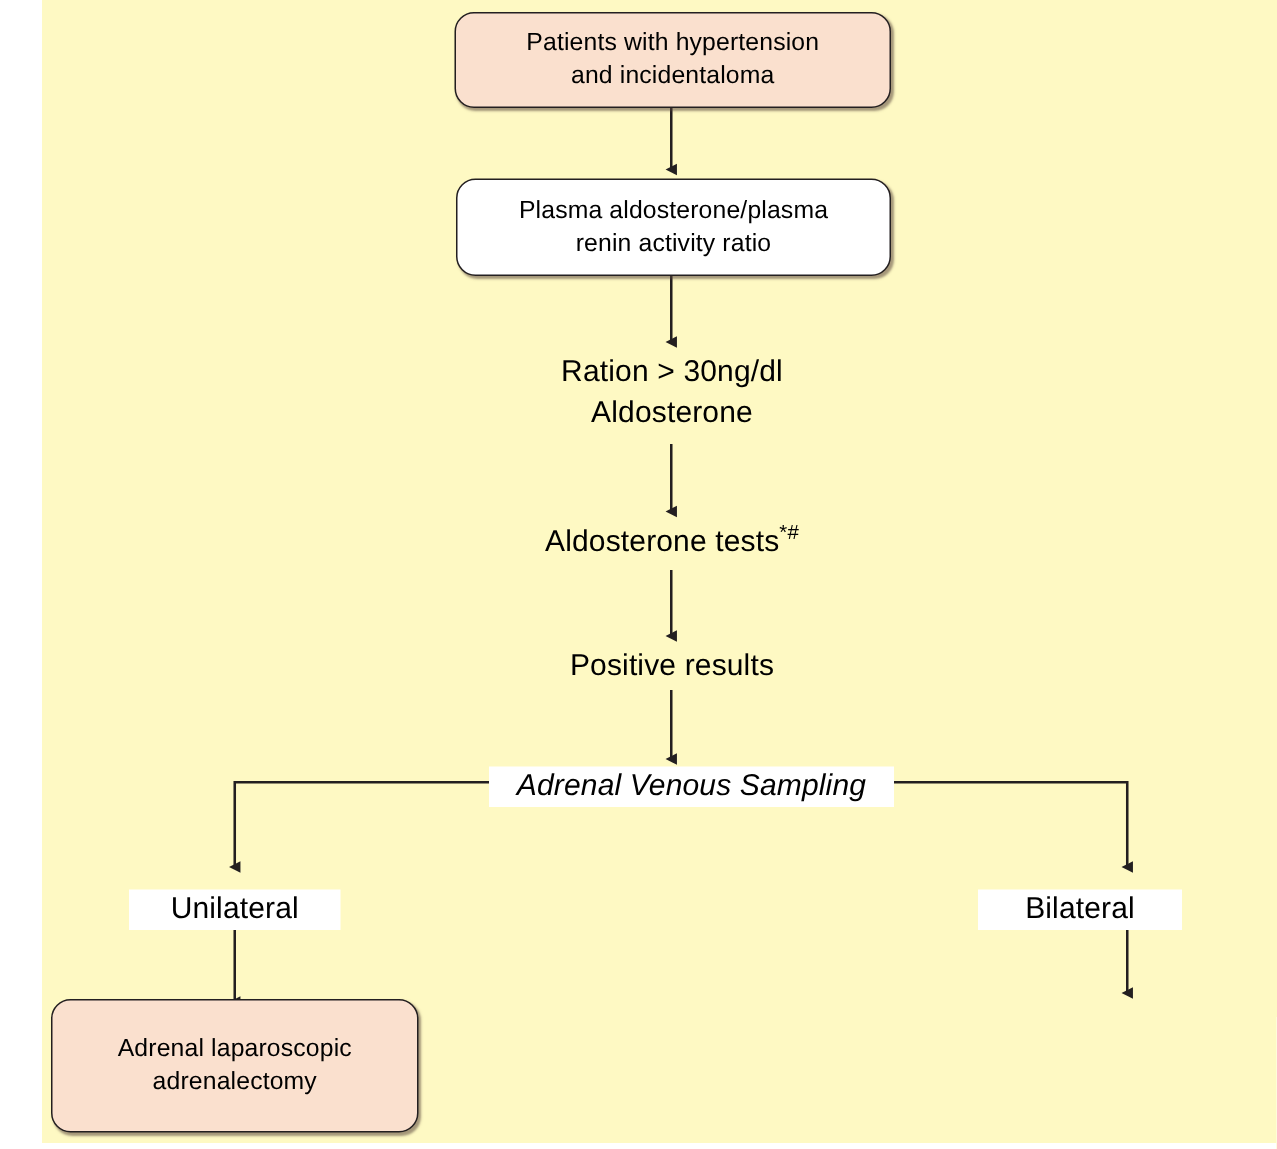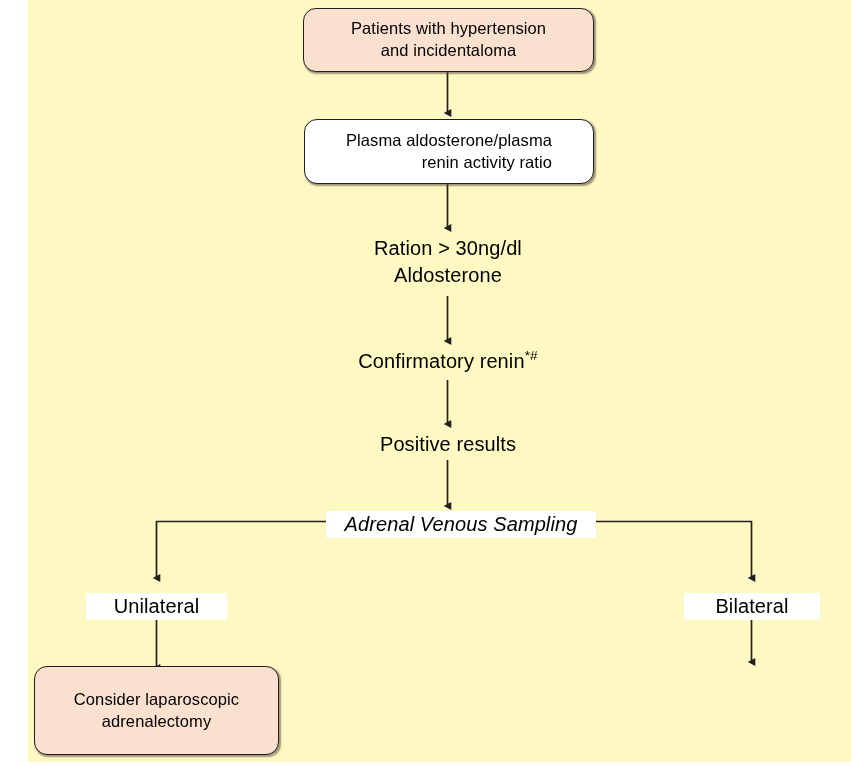--- a/index.html
+++ b/index.html
@@ -39,21 +39,21 @@
     text-align: center;
     border: 1.3px solid #231f20;
     border-radius: 13px;
     line-height: 1.32;
     font-size: 16.5px;
     letter-spacing: 0.1px;
     box-shadow: 1.5px 1.8px 1.6px rgba(90, 70, 60, 0.55);
     white-space: pre-line;
   }
   .node.filled  { background: #fae0ce; }
-  .node.plain   { background: #ffffff; text-align: right; }
+  .node.plain   { background: #ffffff; }
 
   
   .label {
     position: absolute;
     text-align: center;
     font-size: 20px;
     line-height: 1.34;
     letter-spacing: 0.1px;
     white-space: pre-line;
     color: #000000;
@@ -97,27 +97,27 @@
 
   <div class="node filled" style="left:275px; top:8px; width:291px; height:64px;">Patients with hypertension
 and incidentaloma</div>
 
   <div class="node plain" style="left:276px; top:119px; width:290px; height:65px;">Plasma aldosterone/plasma
 renin activity ratio</div>
 
   <div class="label" style="left:300px; top:235px; width:240px;">Ration &gt; 30ng/dl
 Aldosterone</div>
 
-  <div class="label" style="left:300px; top:348px; width:240px;"><span>Confirmatory renin</span><sup>*#</sup></div>
+  <div class="label" style="left:300px; top:348px; width:240px;"><span>Aldosterone tests</span><sup>*#</sup></div>
 
   <div class="label" style="left:310px; top:431px; width:220px;">Positive results</div>
 
   <div class="label" style="left:298px; top:511px; width:270px; background:#ffffff;font-style:italic;">Adrenal Venous Sampling</div>
 
   <div class="label" style="left:58px; top:593px; width:141px; background:#ffffff;text-align:center;">Unilateral</div>
 
-  <div class="label" style="left:656px; top:593px; width:136px; background:#ffffff;">Bilateral</div>
+  <div class="label" style="left:624px; top:593px; width:136px; background:#ffffff;">Bilateral</div>
 
-  <div class="node filled" style="left:6px; top:666px; width:245px; height:89px;">Consider laparoscopic
+  <div class="node filled" style="left:6px; top:666px; width:245px; height:89px;">Adrenal laparoscopic
 adrenalectomy</div>
 
 
 </div>
 
 </body></html>

